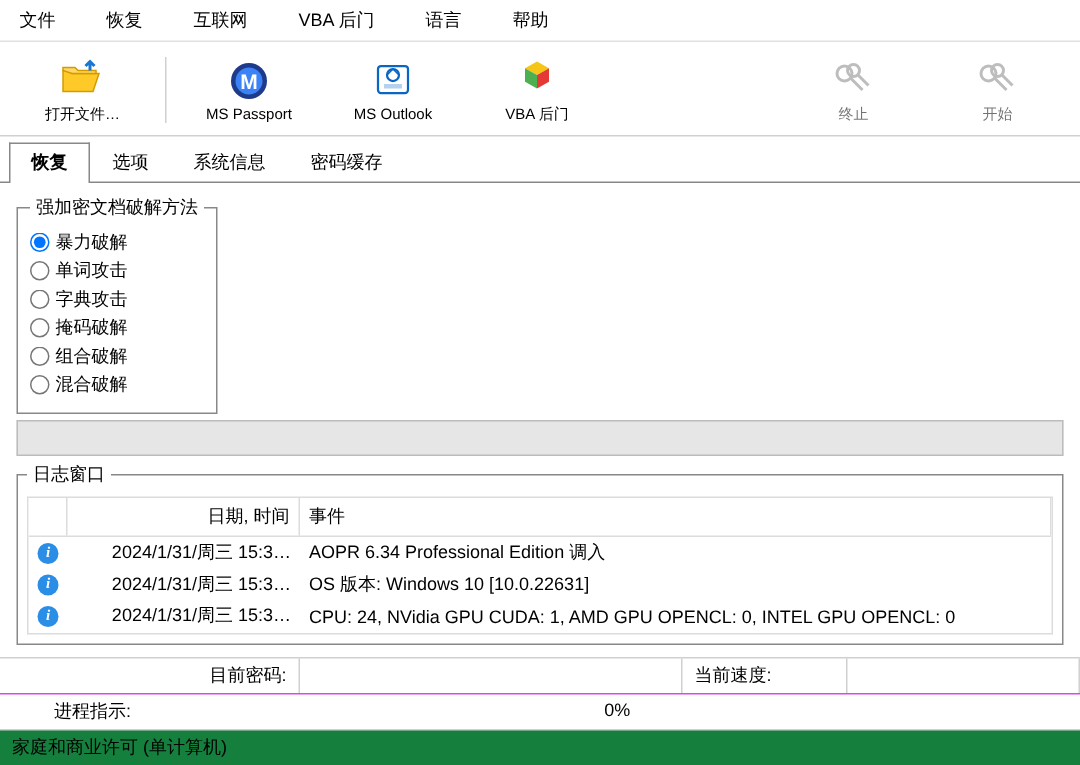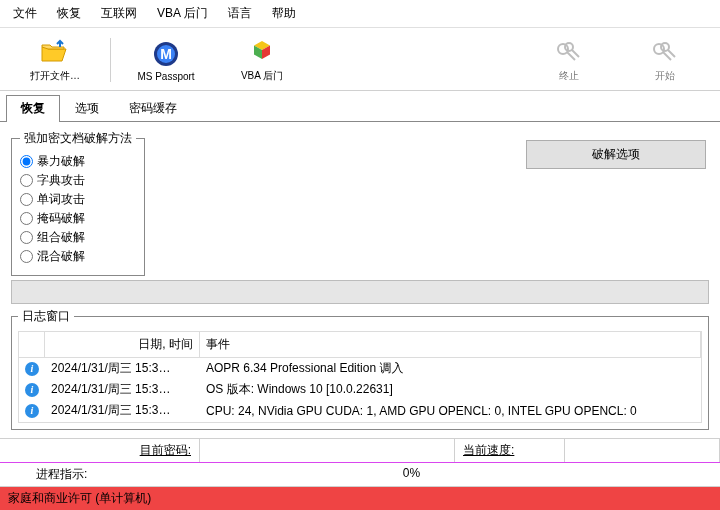--- a/index.html
+++ b/index.html
@@ -1,18 +1,18 @@
 <!DOCTYPE html>
 <html><head>
 <meta charset="utf-8">
 <style>
   * { box-sizing: border-box; margin: 0; padding: 0; }
   body { font-family: "Microsoft YaHei", "Segoe UI", sans-serif; font-size: 12px; background: #fff; color: #000; width: 720px; height: 510px; overflow: hidden; display: flex; flex-direction: column; }
   
-  .menubar { display: flex; gap: 2px; padding: 2px 4px; background: #fff; border-bottom: 1px solid #e0e0e0; }
+  .menubar { display: flex; gap: 16px; padding: 2px 4px; background: #fff; border-bottom: 1px solid #e0e0e0; }
   .menubar .menu-item { padding: 3px 9px; cursor: default; }
   
   .toolbar { display: flex; align-items: center; padding: 4px 8px 2px; border-bottom: 1px solid #d0d0d0; gap: 2px; }
   .tool-btn { display: flex; flex-direction: column; align-items: center; justify-content: center; width: 94px; height: 56px; border: 1px solid transparent; cursor: default; }
   .tool-btn.disabled { opacity: 0.55; }
   .tool-btn .icon-wrap { height: 30px; display:flex; align-items:center; justify-content:center; }
   .tool-btn .label { margin-top: 2px; font-size: 10px; }
   .tool-sep { width: 1px; height: 44px; background: #d0d0d0; margin: 0 6px; }
   .tool-spacer { flex: 1; }
   
@@ -28,37 +28,37 @@
   .radio-row input { margin: 0; }
   .btn { background: #e1e1e1; border: 1px solid #adadad; padding: 5px 10px; min-width: 180px; text-align: center; cursor: default; }
   .progress-bar { height: 24px; border: 1px solid #bcbcbc; background: #e6e6e6; margin-left:3px; margin-right:3px; }
   
   fieldset.log-group { border: 1px solid #888; padding: 6px; margin-left:3px; margin-right:3px; flex:1; display:flex; flex-direction:column; min-height: 0;}
   fieldset.log-group legend { padding: 0 4px; font-size: 12px; }
   .log-table { flex:1; border: 1px solid #dcdcdc; overflow: hidden; min-height:0; }
   .log-head { display: flex; background: #fff; border-bottom: 1px solid #dcdcdc; }
   .log-head .col { border-right: 1px solid #dcdcdc; padding: 4px 6px; font-size: 12px; text-align: right;}
   .col-icon { width: 26px; }
-  .col-date { width: 155px; }
+  .col-date { width: 155px; text-align: right; }
   .col-event { flex: 1; text-align:left !important;}
   .log-rows { }
   .log-row { display: flex; align-items: center; border-bottom: 0; }
   .log-row .col { padding: 2px 6px; font-size: 12px; white-space: nowrap; overflow:hidden; text-overflow:ellipsis;}
   .log-row .col-icon { display:flex; justify-content:center; }
   
   .status-row { display: flex; border-top: 1px solid #d0d0d0; font-size: 12px; }
-  .status-cell { padding: 3px 8px; border-right: 1px solid #d0d0d0; text-decoration: underline; }
+  .status-cell { padding: 3px 8px; border-right: 1px solid #d0d0d0; }
   .status-cell.label { width: 200px; text-align: right; }
   .status-cell.flex { flex: 1; }
   .progress-row { display: flex; border-top: 1px solid #d946ef; padding-left: 28px; }
   .progress-row .pcell { padding: 3px 8px; }
   .progress-row .plabel { width: 75px; }
   .progress-row .pbar { flex:1; position: relative; padding: 3px 8px;}
   .progress-row .ptext { position:absolute; left:0; right:0; text-align:center; }
-  .footer { border-top: 1px solid #d0d0d0; padding: 3px 8px; background:#ef4444; }
+  .footer { border-top: 1px solid #d0d0d0; padding: 3px 8px; background:#15803d; }
   
   .info-circle { width:14px; height:14px; border-radius:50%; background:#2b8ee6; display:flex; align-items:center; justify-content:center; color:#fff; font-size:10px; font-weight:bold; font-family: Georgia, serif; font-style: italic;}
 </style>
 </head>
 <body>
 
 <div class="menubar">
   <div class="menu-item">文件</div>
   <div class="menu-item">恢复</div>
   <div class="menu-item">互联网</div>
@@ -85,20 +85,31 @@
           <circle cx="14" cy="14" r="12" fill="#1e3a8a"></circle>
           <circle cx="14" cy="14" r="9" fill="#3b82f6"></circle>
           <text x="14" y="19" text-anchor="middle" fill="#fff" font-size="14" font-weight="bold">M</text>
         </svg>
     </div>
     <span class="label">MS Passport</span>
   </div>
   <div class="tool-btn">
     <div class="icon-wrap">
       <svg width="28" height="28" viewBox="0 0 28 28">
+          <rect x="4" y="4" width="20" height="18" rx="2" fill="#fff" stroke="#0a66c2" stroke-width="1.5"></rect>
+          <circle cx="14" cy="10" r="4" fill="none" stroke="#0a66c2" stroke-width="1.5"></circle>
+          <path d="M10 10 L14 6 L18 10" fill="none" stroke="#0a66c2"></path>
+          <rect x="8" y="16" width="12" height="3" fill="#0a66c2" opacity="0.3"></rect>
+        </svg>
+    </div>
+    <span class="label">MS Outlook</span>
+  </div>
+  <div class="tool-btn">
+    <div class="icon-wrap">
+      <svg width="28" height="28" viewBox="0 0 28 28">
         <path d="M14 3 L22 7.5 L22 16.5 L14 21 L6 16.5 L6 7.5 Z" fill="none"></path>
         <path d="M14 3 L22 7.5 L14 12 L6 7.5 Z" fill="#f5c518"></path>
         <path d="M6 7.5 L14 12 L14 21 L6 16.5 Z" fill="#4caf50"></path>
         <path d="M22 7.5 L14 12 L14 21 L22 16.5 Z" fill="#e53935"></path>
       </svg>
     </div>
     <span class="label">VBA 后门</span>
   </div>
   <div class="tool-spacer"></div>
   <div class="tool-btn disabled">
@@ -121,55 +132,53 @@
           <path d="M18 10 L25 17" stroke="#888" stroke-width="2"></path>
         </svg>
     </div>
     <span class="label">开始</span>
   </div>
 </div>
 
 <div class="tabbar">
   <div class="tab active">恢复</div>
   <div class="tab">选项</div>
+  <div class="tab">系统信息</div>
   <div class="tab">密码缓存</div>
 </div>
 
 <div class="main-area">
   <div class="attack-row">
     <fieldset class="attack-group">
       <legend>强加密文档破解方法</legend>
       <label class="radio-row">
           <input type="radio" name="atk" checked="" style="">
           <span>暴力破解</span>
         </label>
       <label class="radio-row">
           <input type="radio" name="atk" style="">
+          <span>单词攻击</span>
+        </label>
+      <label class="radio-row">
+          <input type="radio" name="atk" style="">
           <span>字典攻击</span>
         </label>
       <label class="radio-row">
           <input type="radio" name="atk" style="">
-          <span>单词攻击</span>
-        </label>
-      <label class="radio-row">
-          <input type="radio" name="atk" style="">
           <span>掩码破解</span>
         </label>
       <label class="radio-row">
           <input type="radio" name="atk" style="">
           <span>组合破解</span>
         </label>
       <label class="radio-row">
           <input type="radio" name="atk" style="">
           <span>混合破解</span>
         </label>
     </fieldset>
-    <div style="flex:1; display:flex; justify-content:flex-end; padding-top:10px; padding-right:6px;">
-      <div class="btn">破解选项</div>
-    </div>
   </div>
 
   <div class="progress-bar"></div>
 
   <fieldset class="log-group">
     <legend>日志窗口</legend>
     <div class="log-table">
       <div class="log-head">
         <div class="col col-icon"></div>
         <div class="col col-date">日期, 时间</div>

